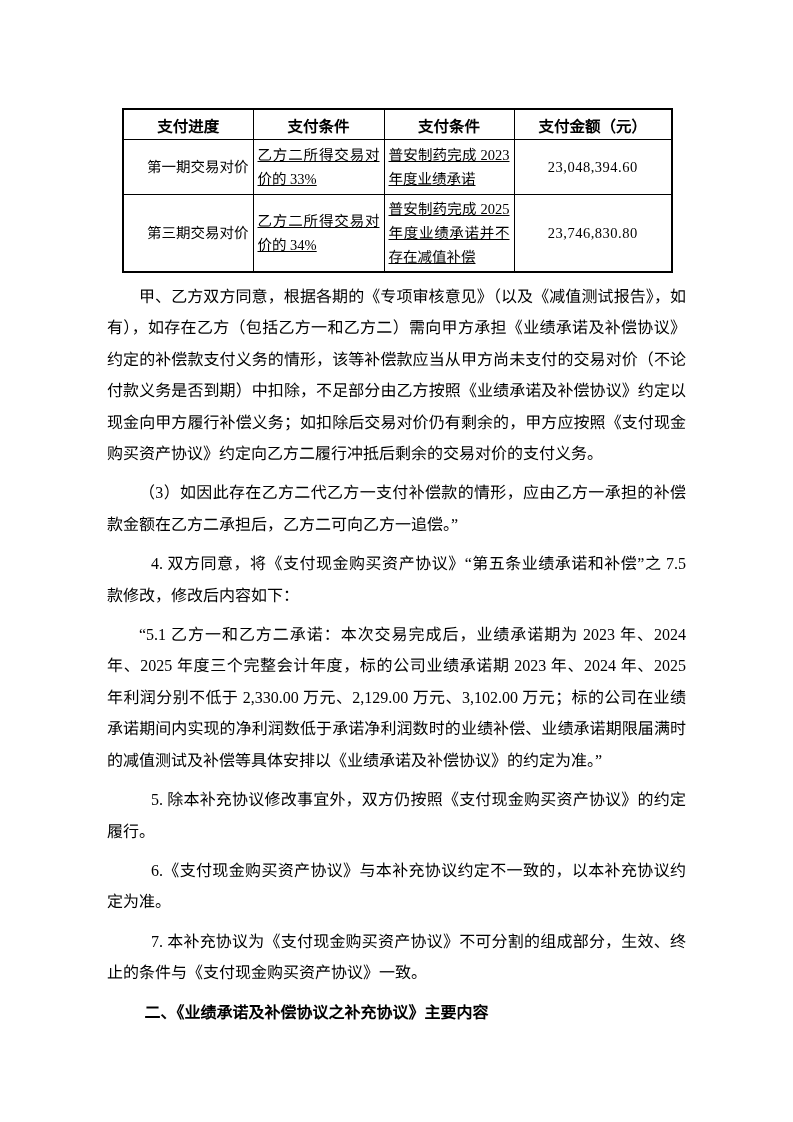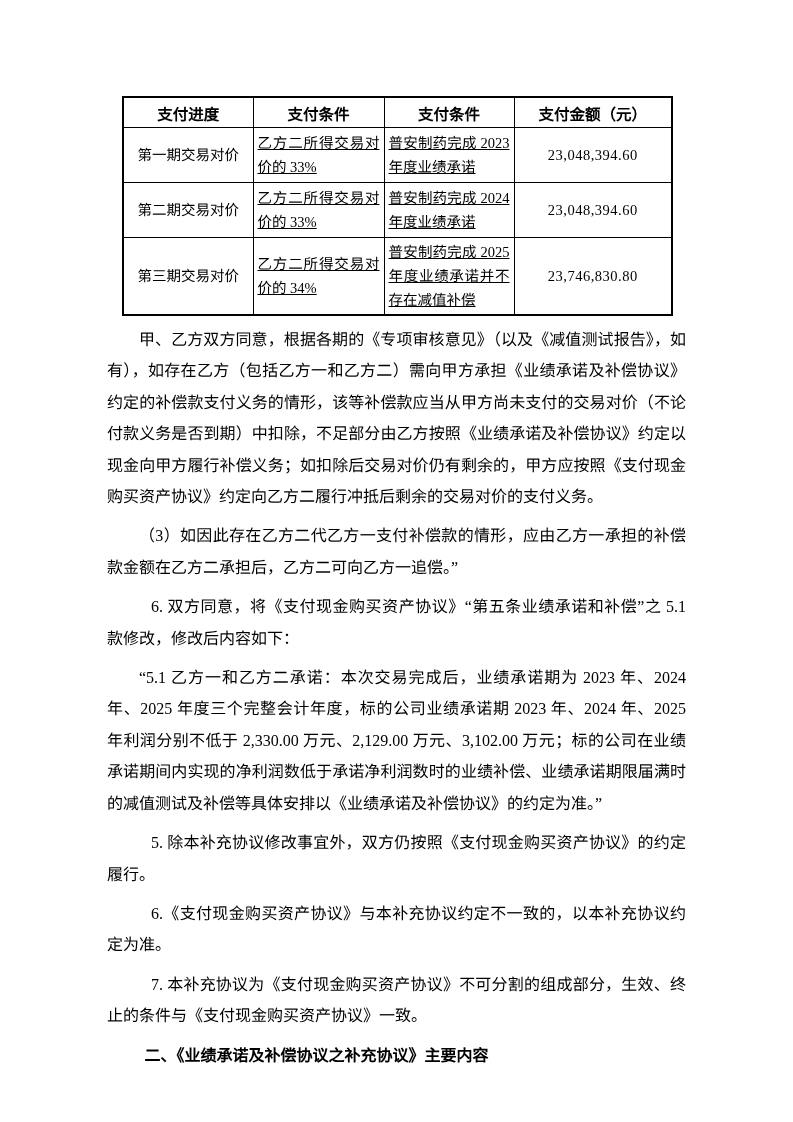--- a/index.html
+++ b/index.html
@@ -20,42 +20,42 @@
     position: absolute;
     top: 96px;
     left: 99px;
     width: 595px;
   }
   
   table.payment {
     border-collapse: collapse;
     table-layout: fixed;
     width: 549px;
-    margin: 0 0 3px 23px;
+    margin: 12px 0 3px 23px;
     border: 2px solid #000;
   }
   table.payment th,
   table.payment td {
     border: 1px solid #000;
     overflow: hidden;
   }
   table.payment th {
     font-size: 15.5px;
     font-weight: bold;
     text-align: center;
     height: 27px;
     padding: 1px 2px;
   }
   table.payment td {
     font-size: 14.5px;
     line-height: 24px;
     vertical-align: middle;
     padding: 2px 4px;
   }
-  td.stage     { text-align: center; padding-left: 6px; }
+  td.stage     { text-align: right; padding-left: 6px; }
   td.standard  { text-align: justify; text-decoration: underline; }
   td.condition { text-align: justify; text-decoration: underline; }
   td.amount    { text-align: center; font-size: 15px; letter-spacing: 0.5px; }
   tr.row-1 td, tr.row-2 td { height: 50px; }
   tr.row-3 td { height: 72px; }
   
   .doc p {
     margin: 8px;
     font-size: 16px;
     line-height: 31.4px;
@@ -93,38 +93,32 @@
           <th>支付金额（元）</th>
         </tr>
       </thead>
       <tbody>
         <tr class="row-1">
           <td class="stage">第一期交易对价</td>
           <td class="standard">乙方二所得交易对价的 33%</td>
           <td class="condition">普安制药完成 2023 年度业绩承诺</td>
           <td class="amount">23,048,394.60</td>
         </tr>
-        <tr class="row-2">
-          <td class="stage">第二期交易对价</td>
-          <td class="standard">乙方二所得交易对价的 33%</td>
-          <td class="condition">普安制药完成 2024 年度业绩承诺</td>
-          <td class="amount">23,048,394.60</td>
-        </tr>
         <tr class="row-3">
           <td class="stage">第三期交易对价</td>
           <td class="standard">乙方二所得交易对价的 34%</td>
           <td class="condition">普安制药完成 2025 年度业绩承诺并不存在减值补偿</td>
           <td class="amount">23,746,830.80</td>
         </tr>
       </tbody>
     </table>
 
     <p>甲、乙方双方同意，根据各期的《专项审核意见》（以及《减值测试报告》，如有），如存在乙方（包括乙方一和乙方二）需向甲方承担《业绩承诺及补偿协议》约定的补偿款支付义务的情形，该等补偿款应当从甲方尚未支付的交易对价（不论付款义务是否到期）中扣除，不足部分由乙方按照《业绩承诺及补偿协议》约定以现金向甲方履行补偿义务；如扣除后交易对价仍有剩余的，甲方应按照《支付现金购买资产协议》约定向乙方二履行冲抵后剩余的交易对价的支付义务。</p>
     <p>（3）如因此存在乙方二代乙方一支付补偿款的情形，应由乙方一承担的补偿款金额在乙方二承担后，乙方二可向乙方一追偿。”</p>
-    <p class="num">6. 双方同意，将《支付现金购买资产协议》“第五条业绩承诺和补偿”之 5.1 款修改，修改后内容如下：</p>
+    <p class="num">4. 双方同意，将《支付现金购买资产协议》“第五条业绩承诺和补偿”之 7.5 款修改，修改后内容如下：</p>
     <p>“5.1 乙方一和乙方二承诺：本次交易完成后，业绩承诺期为 2023 年、2024 年、2025 年度三个完整会计年度，标的公司业绩承诺期 2023 年、2024 年、2025 年利润分别不低于 2,330.00 万元、2,129.00 万元、3,102.00 万元；标的公司在业绩承诺期间内实现的净利润数低于承诺净利润数时的业绩补偿、业绩承诺期限届满时的减值测试及补偿等具体安排以《业绩承诺及补偿协议》的约定为准。”</p>
     <p class="num">5. 除本补充协议修改事宜外，双方仍按照《支付现金购买资产协议》的约定履行。</p>
     <p class="num">6.《支付现金购买资产协议》与本补充协议约定不一致的，以本补充协议约定为准。</p>
     <p class="num">7. 本补充协议为《支付现金购买资产协议》不可分割的组成部分，生效、终止的条件与《支付现金购买资产协议》一致。</p>
     <h2 class="section-heading">二、《业绩承诺及补偿协议之补充协议》主要内容</h2>
 
   </div>
 </div>
 
 </body></html>

